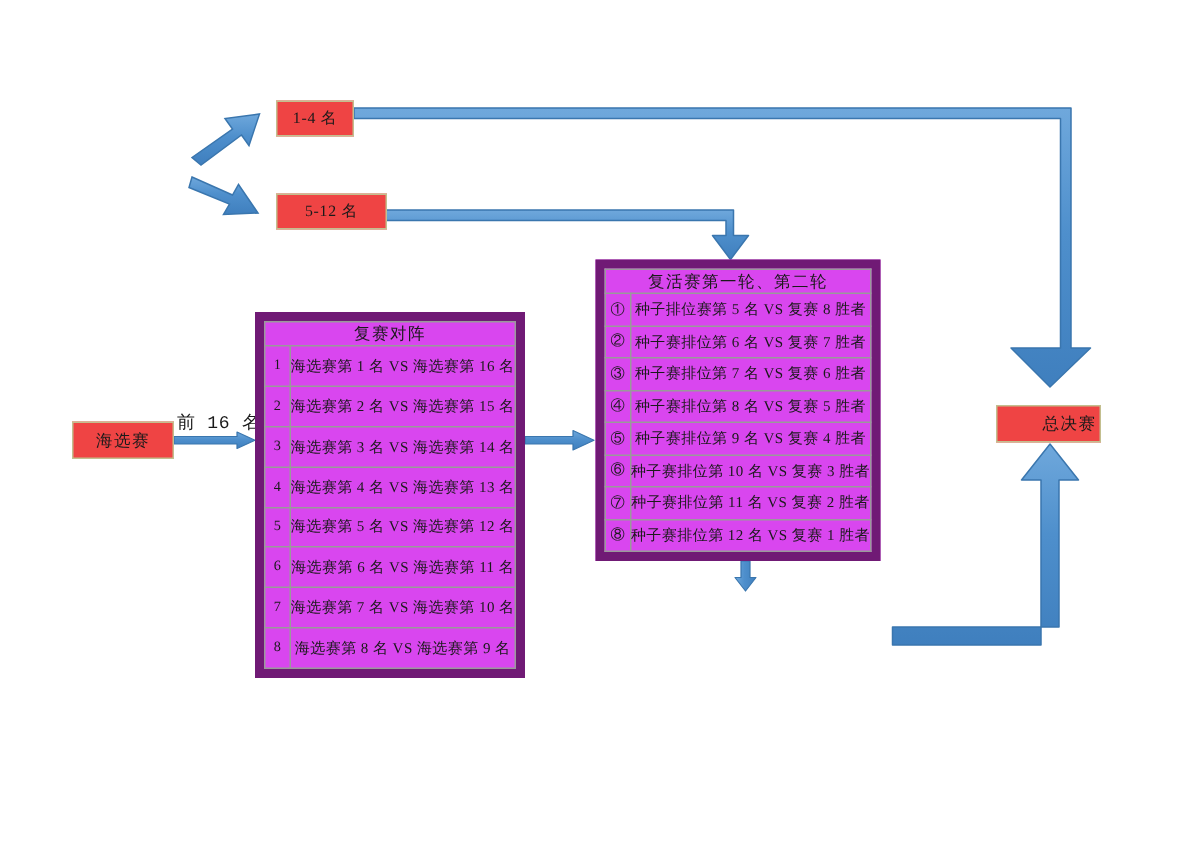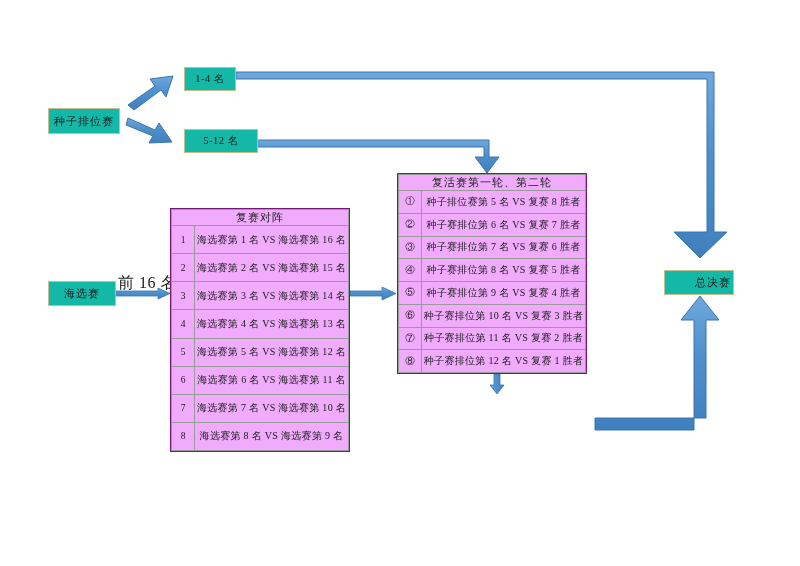--- a/index.html
+++ b/index.html
@@ -10,34 +10,34 @@
     color:#1a1a1a;
     overflow:hidden;
   }
   #stage{position:relative;width:800px;height:566px;}
 
   
   .node{
     position:absolute;
     box-sizing:border-box;
     border:1px solid #c3bf8f;
-    background:#14b8a6;
+    background:#ef4444;
     display:flex;align-items:center;justify-content:center;
     font-size:11px;
     letter-spacing:1px;
     white-space:nowrap;
   }
   .node.small{font-size:10.5px;letter-spacing:.5px;}
 
   
   .tbl{
     position:absolute;
     box-sizing:border-box;
-    border:1px solid #701a75;
-    background:#f0abfc;
+    border:6px solid #701a75;
+    background:#d946ef;
     border-collapse:collapse;
     font-size:10px;
   }
   .tbl table{border-collapse:collapse;width:100%;height:100%;}
   .tbl td,.tbl th{
     border:1px solid #9a9a9a;
     padding:0;
     text-align:center;
     vertical-align:middle;
     font-weight:normal;
@@ -46,23 +46,24 @@
   .tbl th{font-size:11px;letter-spacing:1px;}
   .tbl td.idx{width:22px;font-size:9.5px;}
   .tbl td.body{font-size:10px;letter-spacing:.3px;}
   .circled{font-size:11px;}
 
   
   #wires{position:absolute;left:0;top:0;width:800px;height:566px;}
 
   .lbl{
     position:absolute;
-    font-size:16px;
+    font-size:12px;
     white-space:nowrap;
     letter-spacing:.5px;
+    font-family:Liberation Mono, monospace;
   }
 </style>
 </head>
 <body>
 
 <div id="stage">
 
   <svg id="wires" viewBox="0 0 800 566" xmlns="http://www.w3.org/2000/svg">
     <defs>
       <linearGradient id="bargrad" x1="0" y1="0" x2="0" y2="1">
@@ -103,23 +104,20 @@
 
     <g>
       <path d="M494,374 L500,374 L500,385 L504,385 L497,394 L490,385 L494,385 Z" fill="url(#vertgrad)" stroke="#3a76ae" stroke-width="0.8" stroke-linejoin="round"></path>
     </g>
 
     <g>
       <path d="M595,418 L706,418 L706,320 L719,320 L700,296 L681,320 L694,320 L694,430 L595,430 Z" fill="url(#bargrad)" stroke="#3a76ae" stroke-width="1" stroke-linejoin="round"></path>
     </g>
   </svg>
 
-  <div class="node" style="left:48px;top:108px;width:72px;height:26px;">
-    <span>种子排位赛</span>
-  </div>
 
   <div class="node small" style="left:184px;top:67px;width:52px;height:24px;">
     <span>1-4 名</span>
   </div>
 
   <div class="node small" style="left:184px;top:129px;width:74px;height:24px;">
     <span>5-12 名</span>
   </div>
 
   <div class="node" style="left:48px;top:281px;width:68px;height:25px;">

